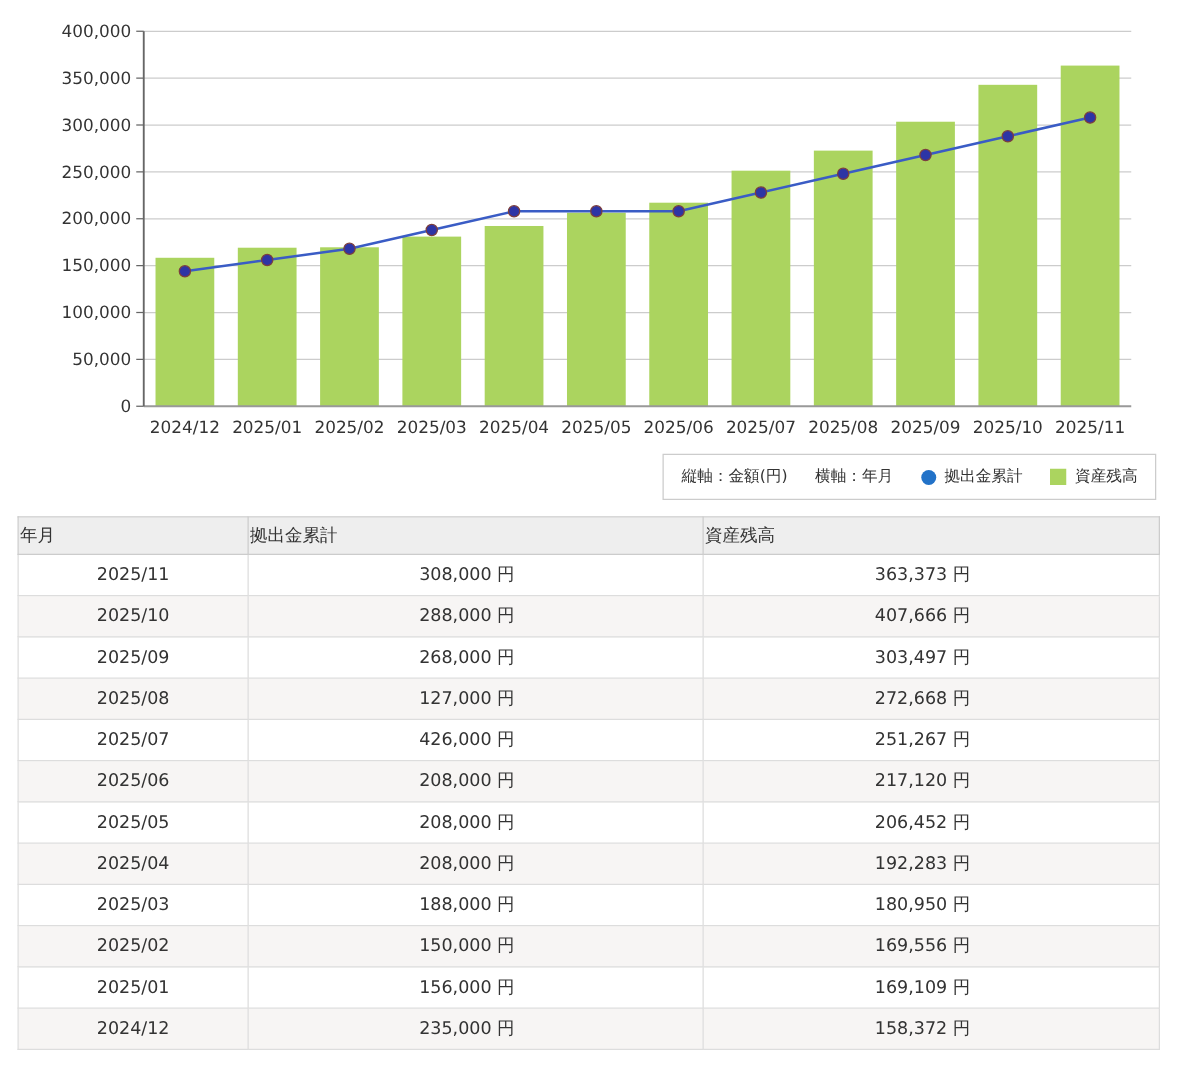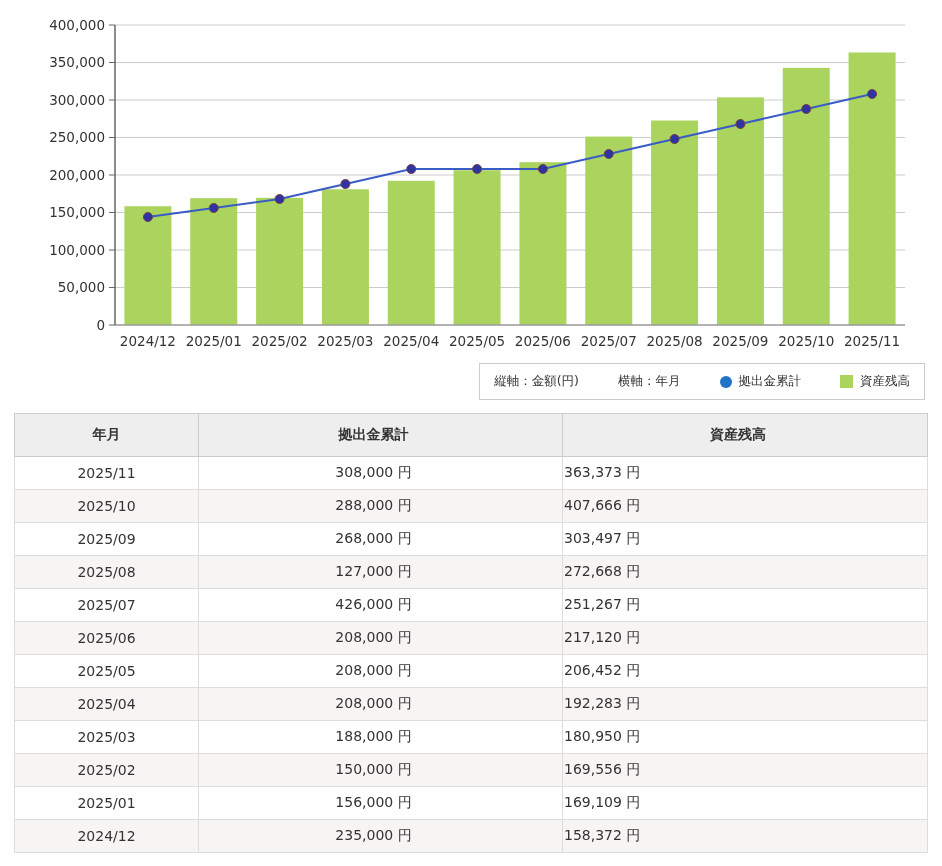--- a/index.html
+++ b/index.html
@@ -11,43 +11,43 @@
   }
   .page { width: 942px; height: 866px; background: #fff; overflow: hidden; }
 
   
   .chart-wrap { width: 942px; height: 356px; }
   svg text { font-family: "DejaVu Sans", "Liberation Sans", sans-serif; }
 
   
   .legend-row { display: flex; justify-content: flex-end; padding-right: 17px; margin-top: 7px; }
   .legend-box {
-    display: flex; align-items: center; gap: 39px;
+    display: flex; align-items: center; gap: 22px;
     border: 1px solid #cccccc; background: #ffffff;
     padding: 9px 14px; font-size: 12.5px; color: #333;
   }
   .lg-item { display: inline-flex; align-items: center; gap: 7px; }
   .lg-dot { width: 12px; height: 12px; border-radius: 50%; display: inline-block; }
   .lg-square { width: 13px; height: 13px; display: inline-block; }
 
   
   table.history {
     width: 914px; margin: 13px 14px 0 14px;
     border-collapse: collapse; font-size: 14px; table-layout: fixed;
     color: #333;
   }
   table.history th {
-    background: #eeeeee; font-weight: bold; color: #333;
-    border: 1px solid #cccccc; height: 43px; text-align: center;
+    background: #eeeeee; font-weight: normal; color: #333;
+    border: 1px solid #cccccc; height: 30px; text-align: left;
   }
   table.history td { border: 1px solid #dddddd; height: 33px; background: transparent; }
   table.history tbody tr:nth-child(even) { background: #f7f5f4; }
   .col-month   { width: 184px; text-align: center; }
   .col-contrib { width: 364px; text-align: center; padding-right: 15px; }
-  .col-balance { text-align: left; padding-right: 15px; }
+  .col-balance { text-align: center; padding-right: 15px; }
 </style>
 </head>
 <body>
 
 <div class="page">
 
   <div class="chart-wrap">
     <svg id="chart-svg" width="942" height="356">
         <g>
           <line x1="115" y1="287.5" x2="905" y2="287.5" stroke="#cccccc" stroke-width="1"></line>

